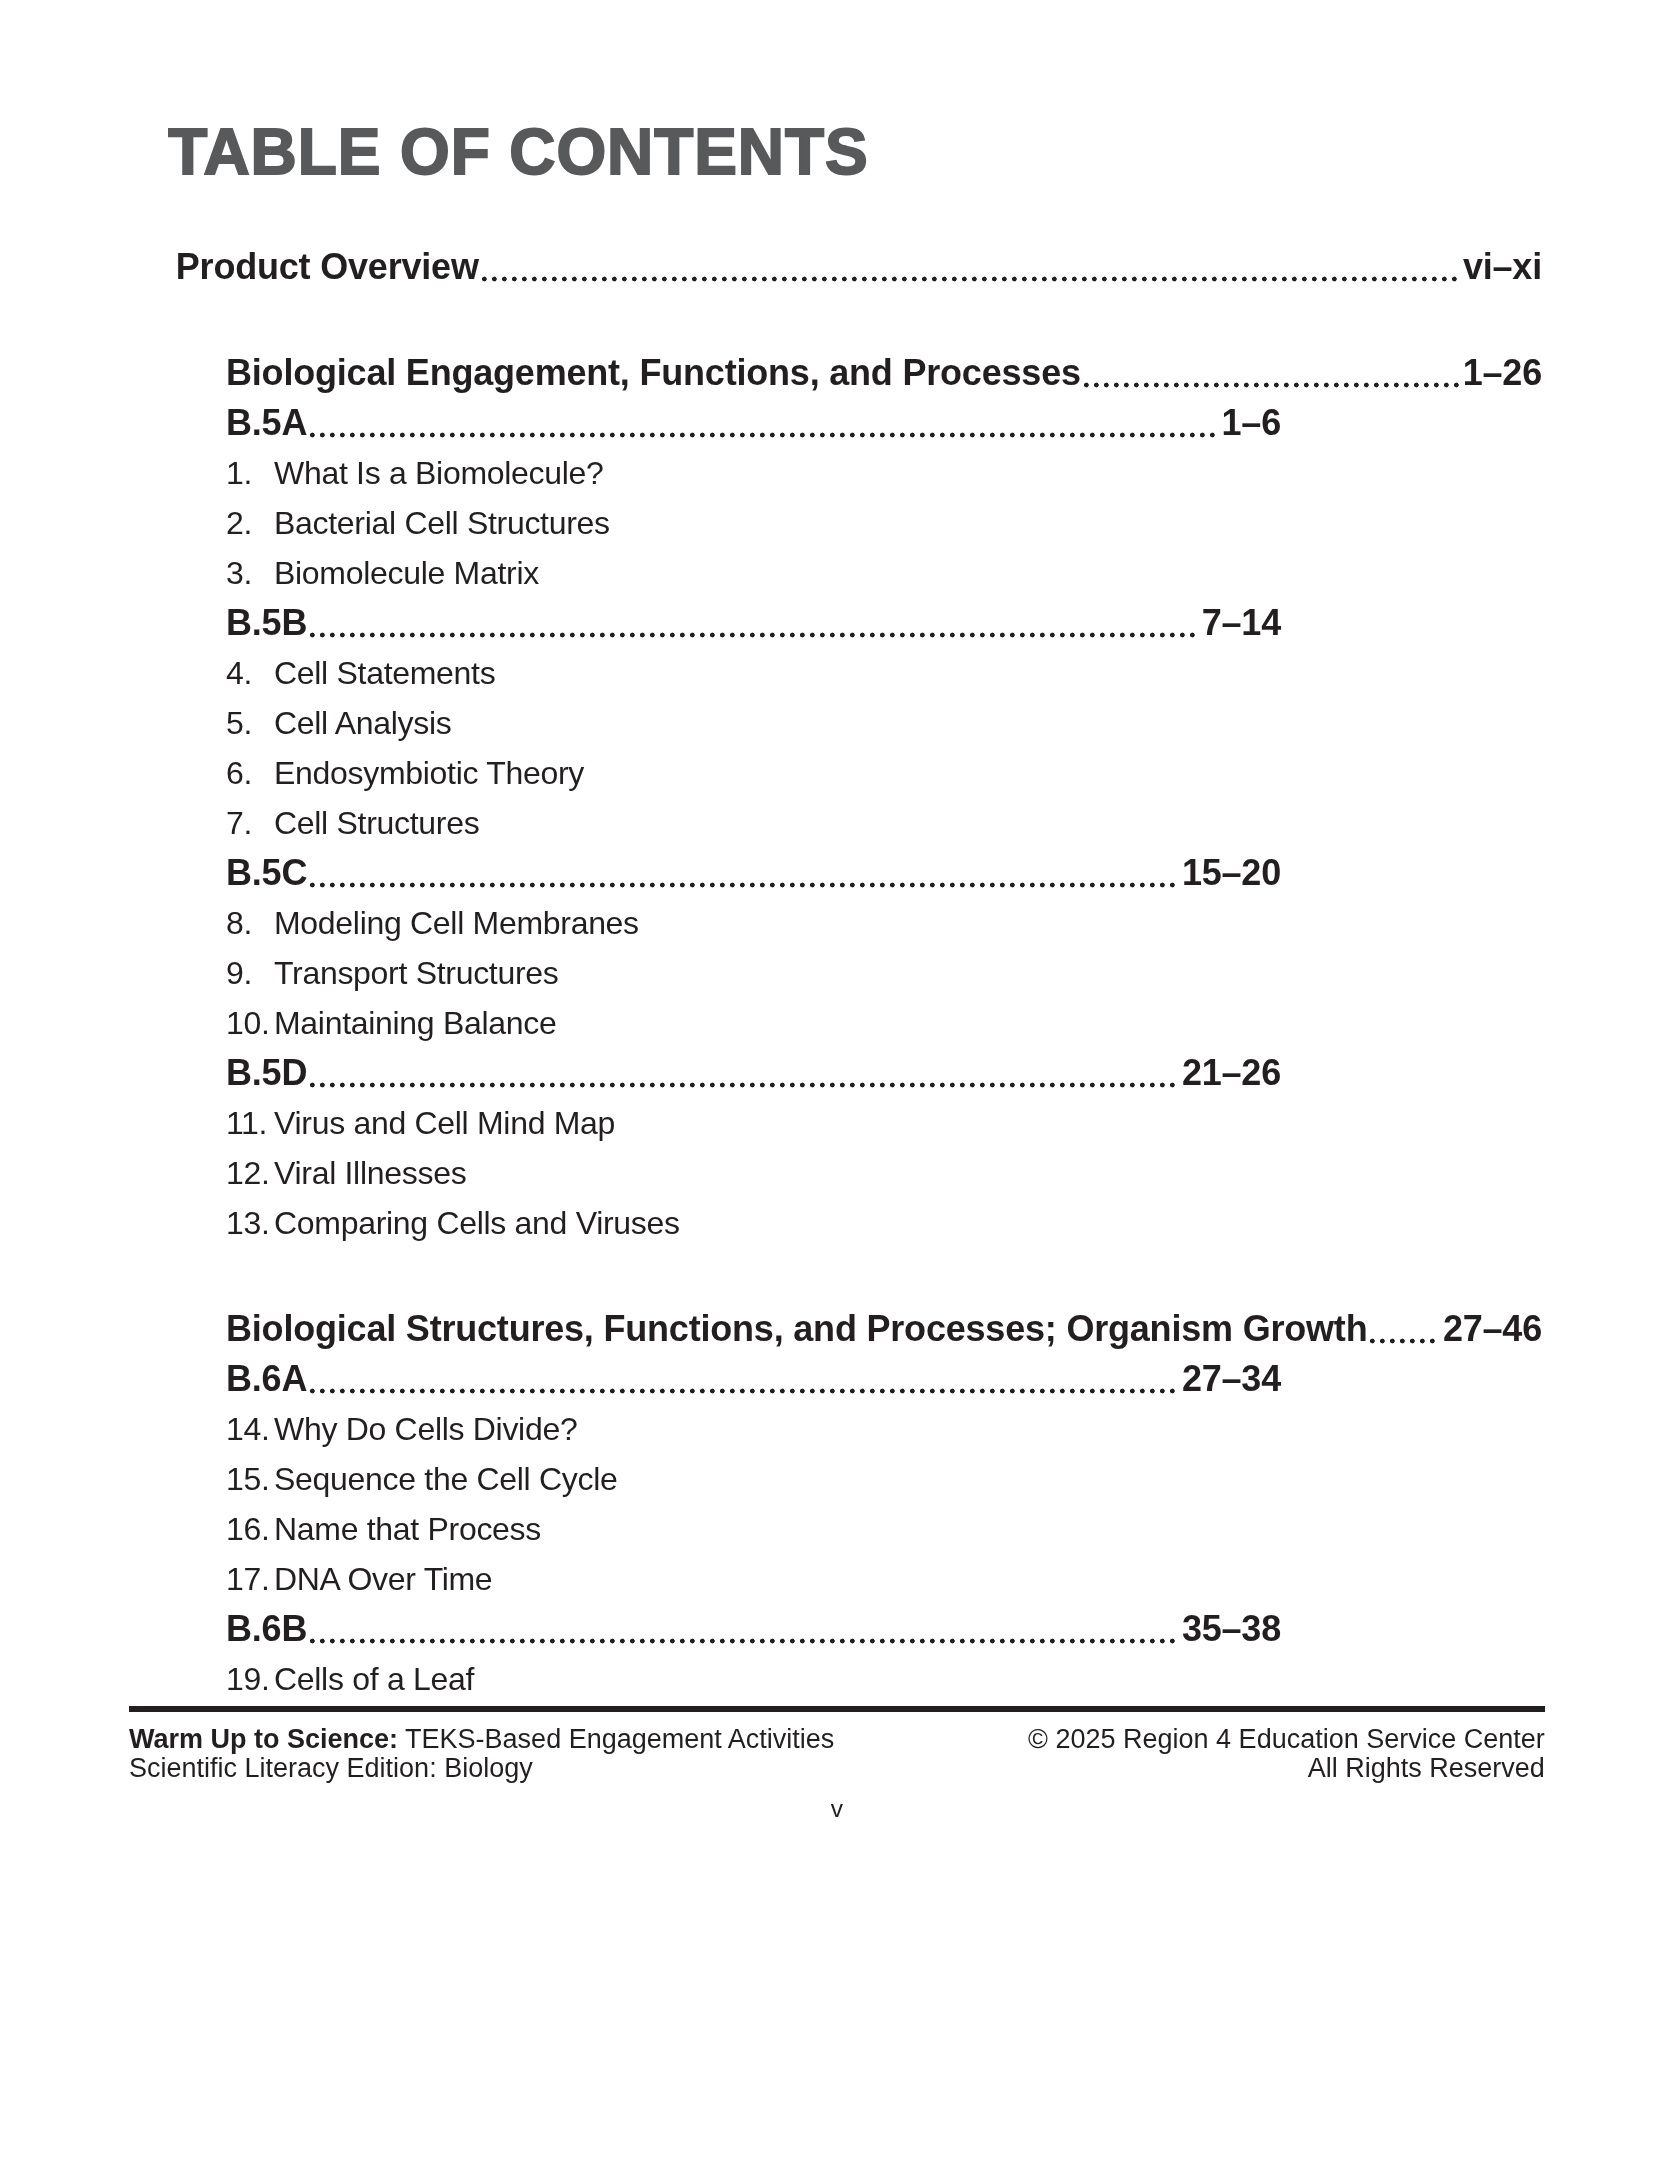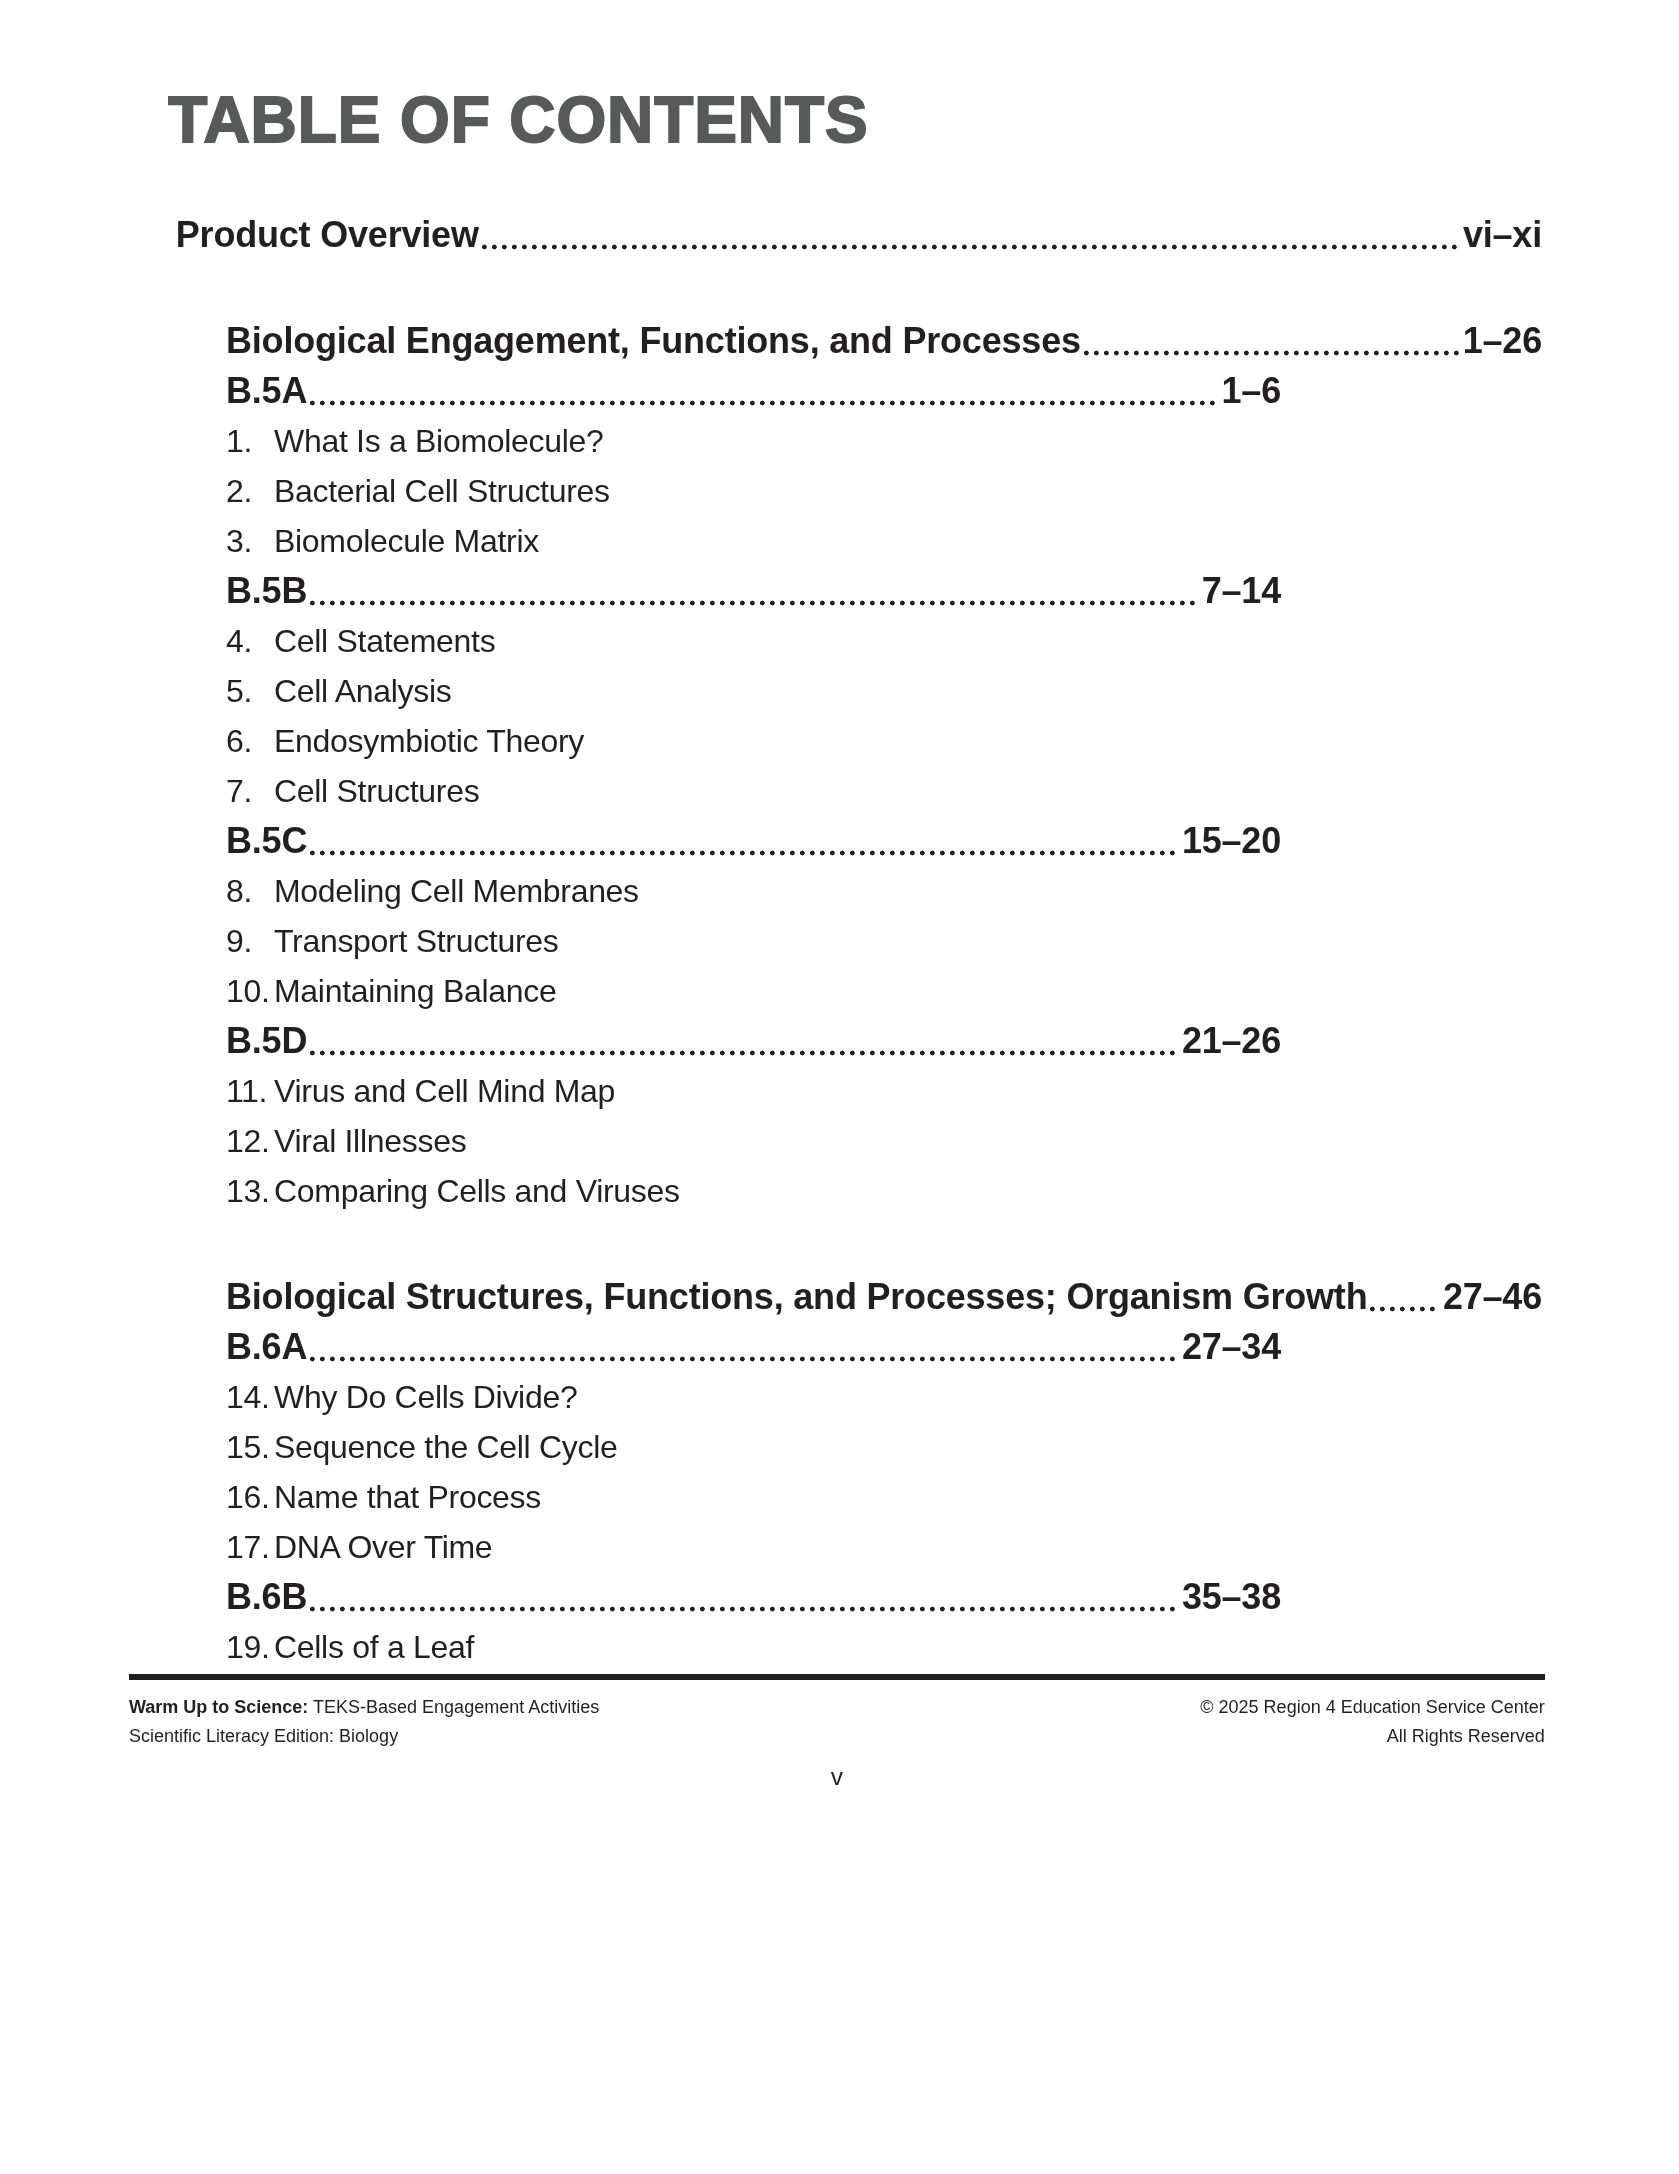--- a/index.html
+++ b/index.html
@@ -3,21 +3,21 @@
 <meta charset="utf-8">
 <style>
   * { margin: 0; padding: 0; box-sizing: border-box; }
   html, body { background: #ffffff; }
   body {
     width: 1680px; height: 2174px;
     font-family: "Liberation Sans", sans-serif;
     color: #231F20;
     overflow: hidden;
   }
-  .page { width: 1680px; height: 2174px; padding: 88px 138px 0 172px; }
+  .page { width: 1680px; height: 2174px; padding: 120px 138px 0 172px; }
 
   h1.doc-title {
     font-size: 64px; line-height: 64px; font-weight: 900;
     color: #58595B; letter-spacing: 0.9px; margin-left: -3.8px;
     -webkit-text-stroke: 1.9px #58595B;
   }
 
   .toc-row { display: flex; align-items: baseline; line-height: 50px; white-space: nowrap; }
   .toc-row .entry-label, .toc-row .entry-pages {
     font-size: 36px; font-weight: 700; letter-spacing: -0.2px;
@@ -35,21 +35,21 @@
   .group { }
   .group-head { width: 1055px; }
   ol.items { list-style: none; }
   ol.items li { display: flex; font-size: 32px; line-height: 50px; letter-spacing: -0.3px; }
   .item-num { width: 48px; flex: 0 0 48px; }
   .item-title { flex: 1; }
 
   .footer-wrap { margin-left: -43px; margin-right: -2.8px; }
   .footer-rule { border: 0; border-top: 6.6px solid #231F20; margin-top: 1.9px; }
   .footer-cols { display: flex; justify-content: space-between; margin-top: 13px; }
-  .footer-cols .col { font-size: 18px; line-height: 29px; }
+  .footer-cols .col { font-size: 27px; line-height: 29px; }
   .footer-cols .col.right { text-align: right; }
   .footer-bold { font-weight: 700; }
   .page-number { text-align: center; font-size: 24.5px; line-height: 29px; margin-top: 11.3px; }
 </style>
 </head>
 <body>
 
 <div class="page">
 
   <h1 class="doc-title">TABLE OF CONTENTS</h1>

